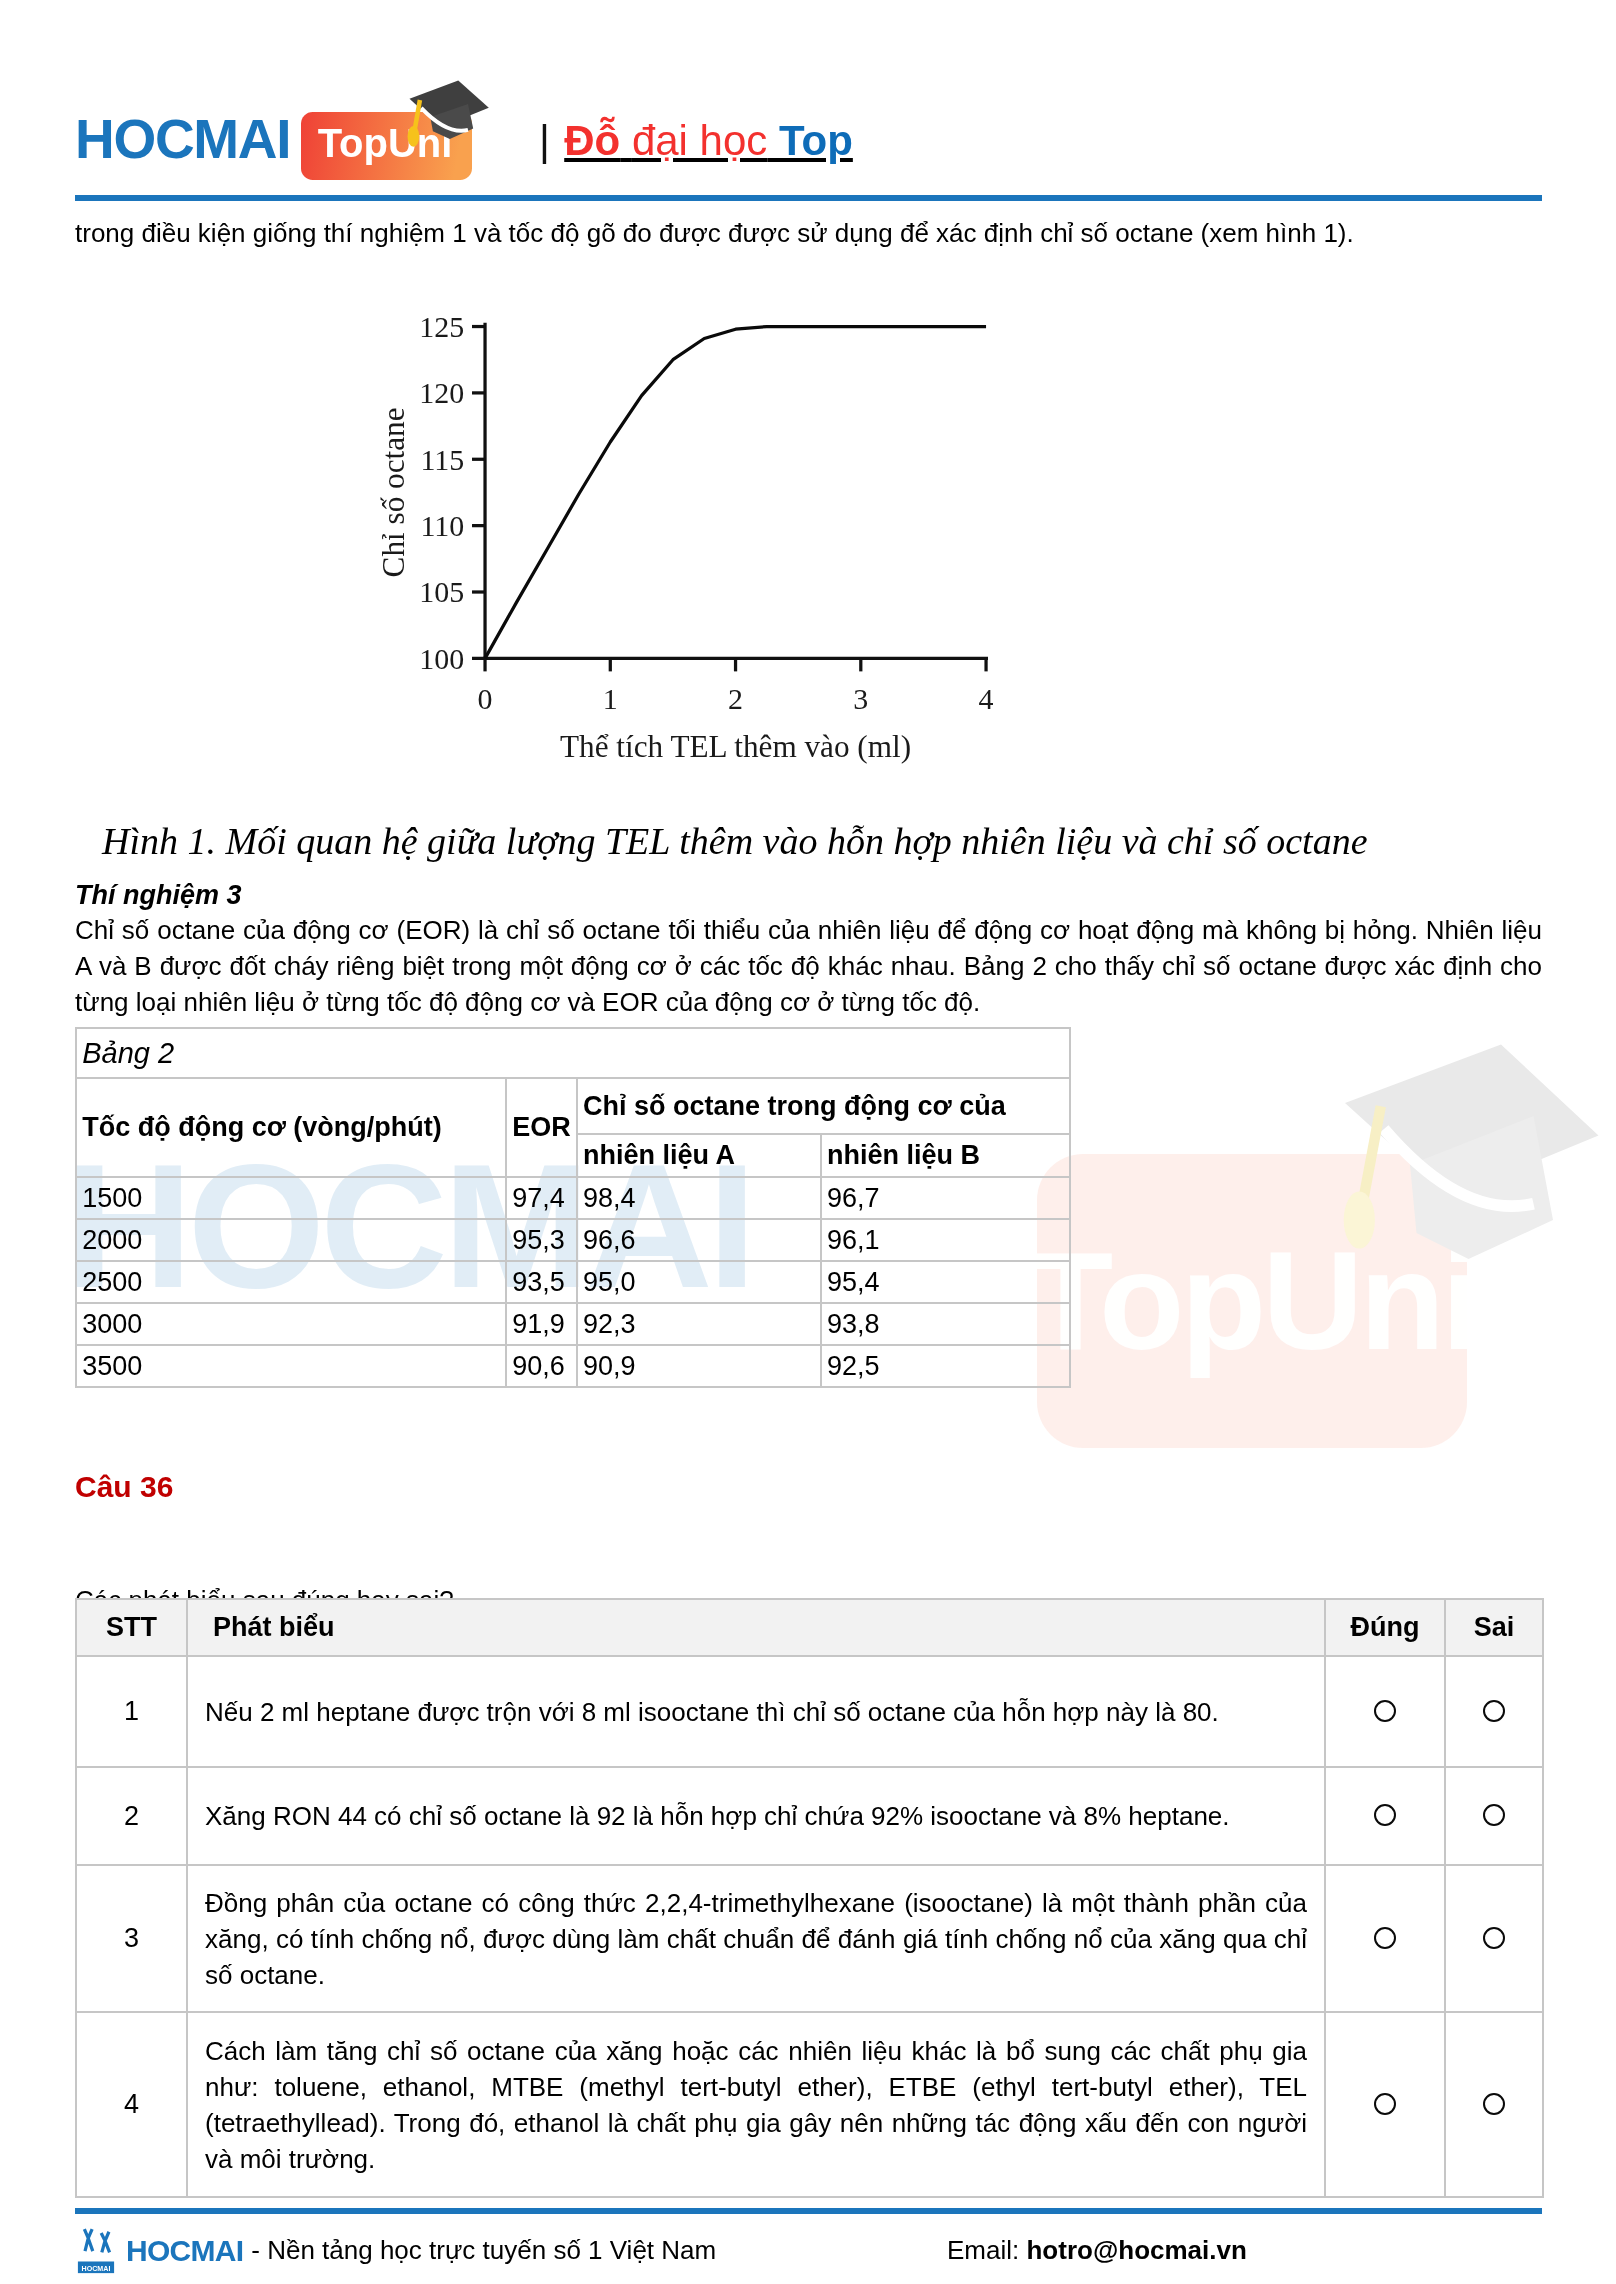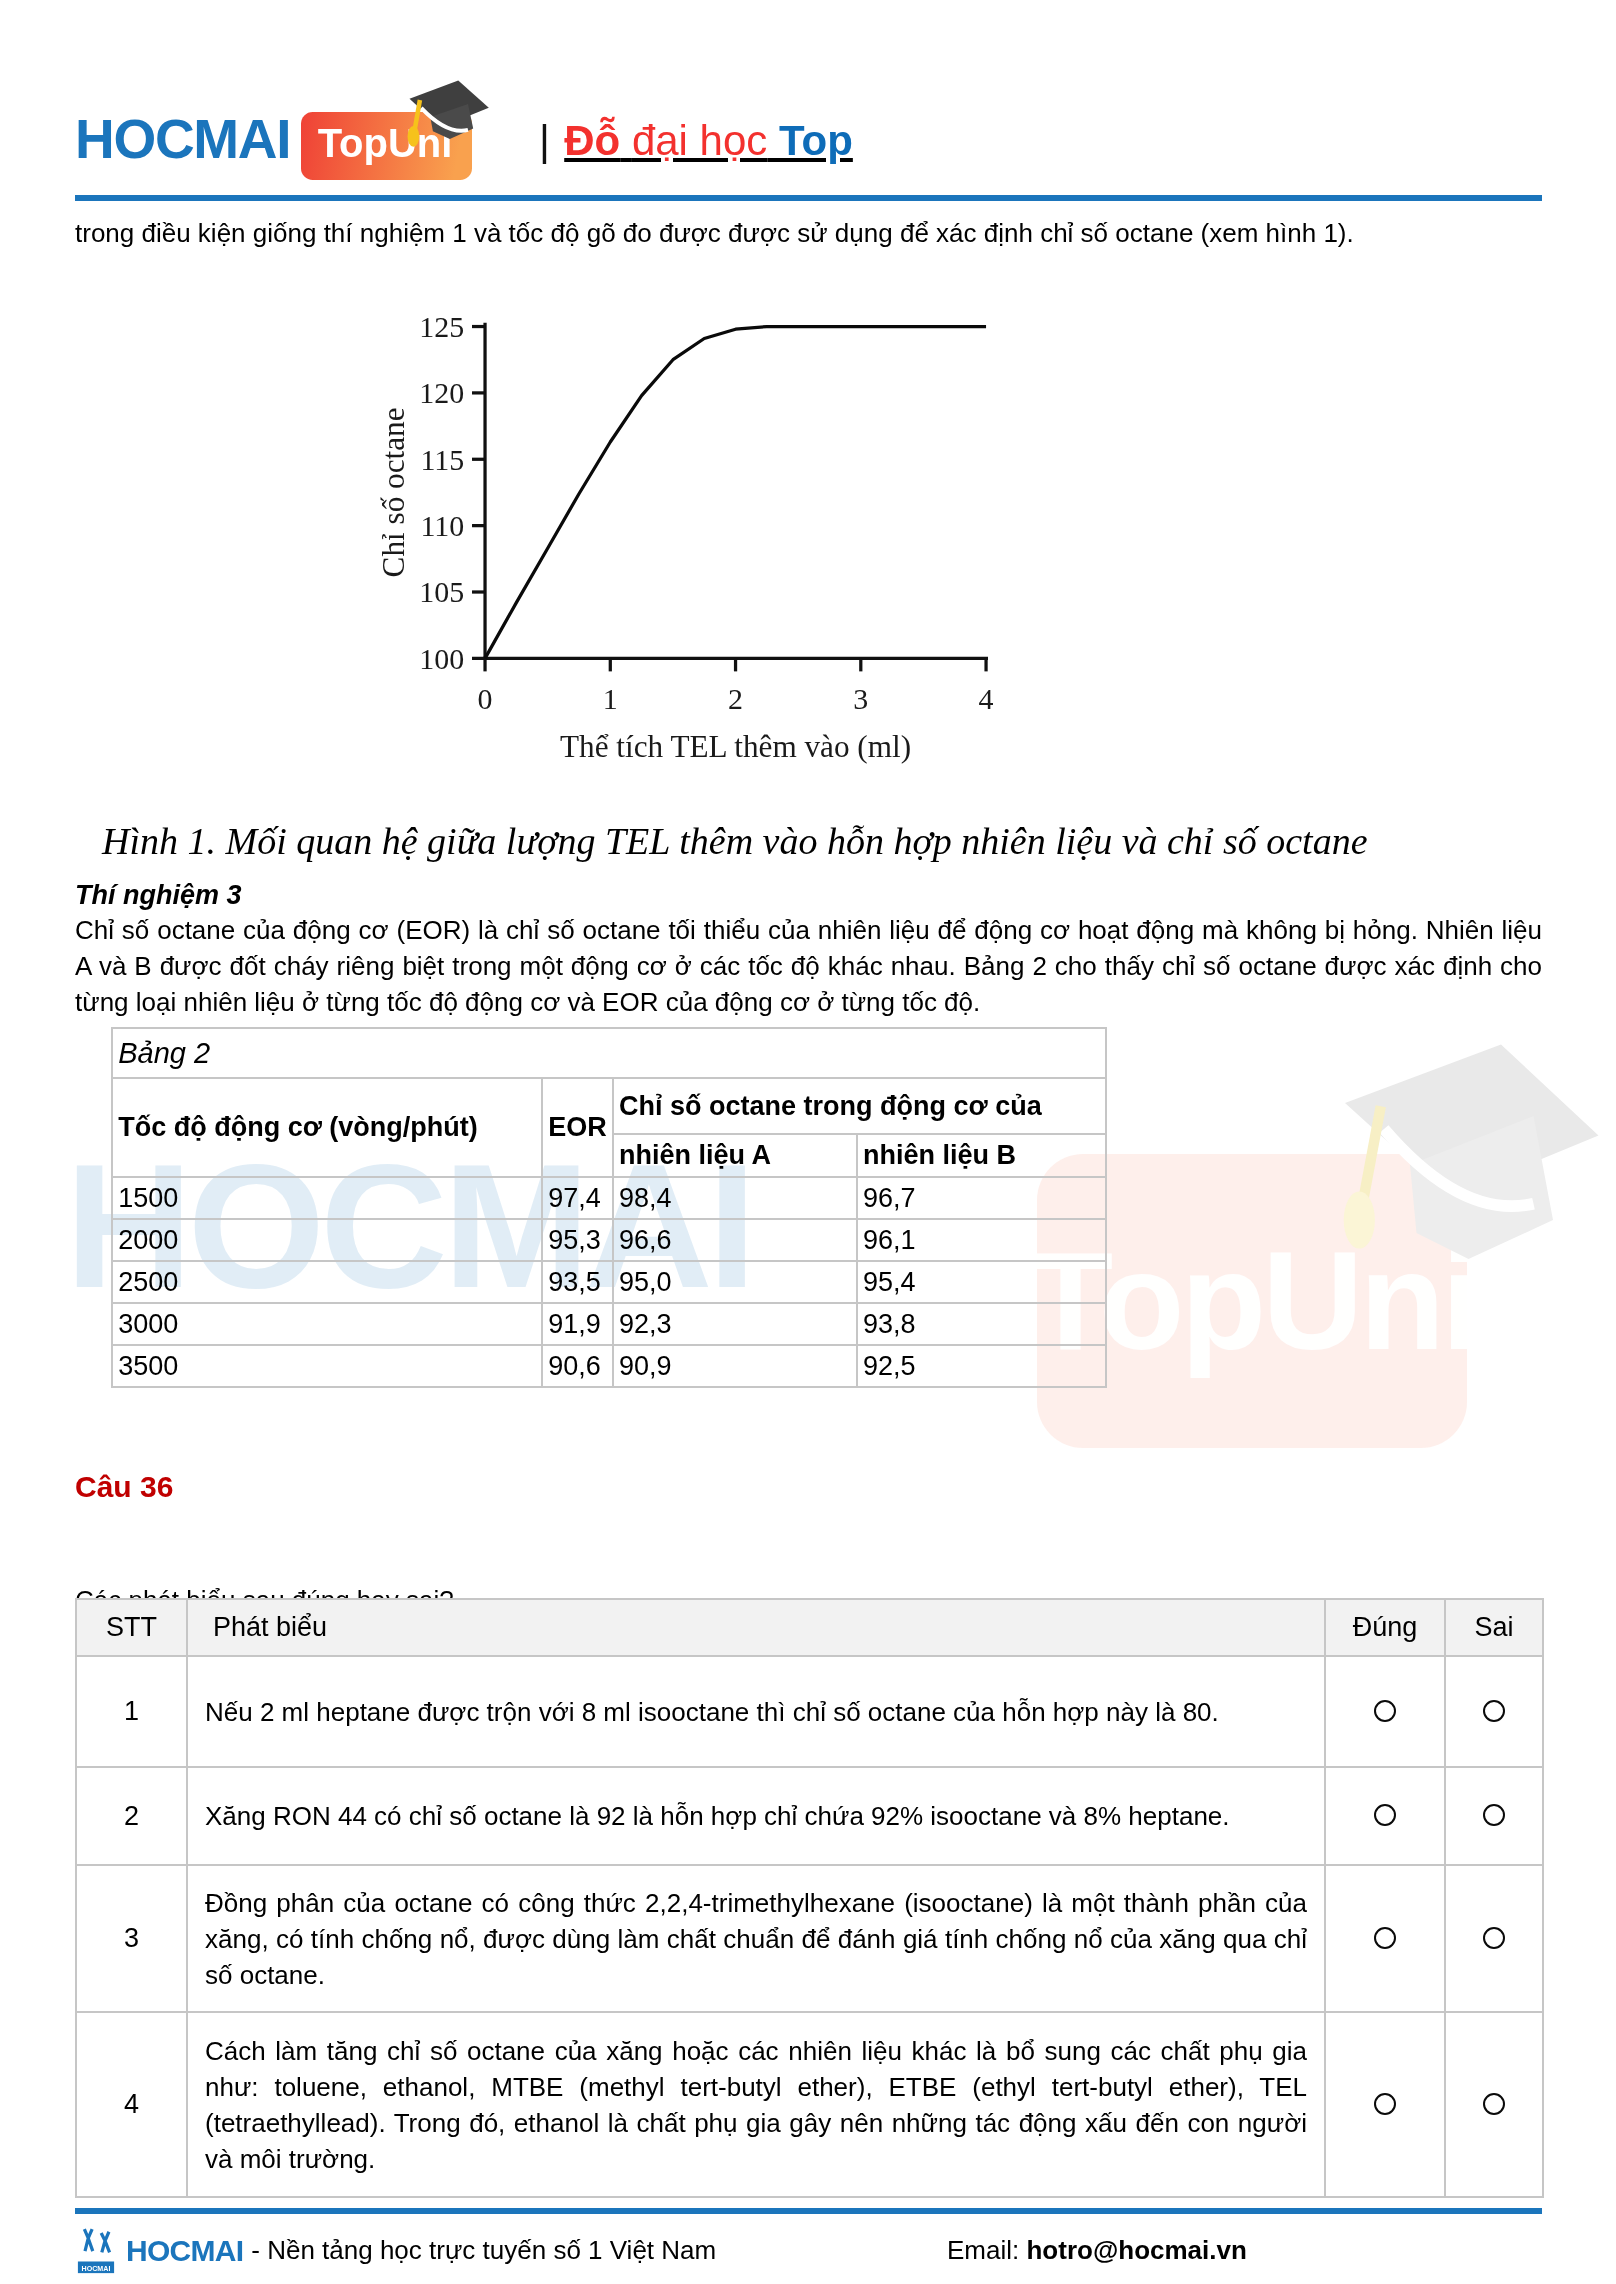--- a/index.html
+++ b/index.html
@@ -36,31 +36,31 @@
   
   .wm-hocmai{position:absolute;left:65px;top:1138px;font-size:177px;font-weight:900;letter-spacing:-5.2px;
              color:rgba(27,117,188,0.13);line-height:177px;pointer-events:none;}
   .wm-box{position:absolute;left:1037px;top:1154px;width:430px;height:294px;border-radius:46px;
           background:rgba(246,124,88,0.12);display:flex;align-items:center;justify-content:center;pointer-events:none;}
   .wm-box span{font-size:140px;font-weight:900;letter-spacing:-3.9px;color:rgba(255,255,255,0.95);}
   .wm-cap{position:absolute;left:1286px;top:1025px;pointer-events:none;}
 
   
   table{border-collapse:collapse;}
-  #table2{position:absolute;left:75px;top:1027px;background:transparent;margin-left:36px;}
+  #table2{position:absolute;left:75px;top:1027px;background:transparent;}
   #table2 td{border:2px solid #c6c6c6;padding:0 5.2px;vertical-align:middle;font-size:27px;}
   #table2 .t2-caption{font-style:italic;font-size:29px;height:48px;}
   #table2 .t2-head{font-weight:800;}
   #table2 .row-h1{height:56px;}
   #table2 .row-h2{height:43px;}
   #table2 .row-data td{height:40px;}
 
   #qtable{position:absolute;left:75px;top:1598px;border:2.6px solid #b9b9b9;}
   #qtable td,#qtable th{border:2px solid #c6c6c6;vertical-align:middle;}
-  #qtable th{background:#f2f2f2;font-size:27px;font-weight:400;height:53px;}
+  #qtable th{background:#f2f2f2;font-size:27px;font-weight:700;height:53px;}
   #qtable th.h-state{text-align:left;padding-left:25px;}
   #qtable .stt{text-align:center;font-size:27px;}
   #qtable .statement{font-size:26px;line-height:36px;text-align:justify;padding:9px 17px;}
   #qtable .choice{text-align:center;}
   .radio{display:inline-block;width:22px;height:22px;border:2.6px solid #0a0a0a;border-radius:50%;box-sizing:border-box;}
   .r1{height:111px;} .r2{height:98px;} .r3{height:147px;} .r4{height:185px;}
 
   
   .q-id{position:absolute;left:75px;top:1470px;font-size:30px;font-weight:800;color:#c00000;}
   .q-prompt{position:absolute;left:75px;top:1553px;font-size:26px;margin-top:32px;}

